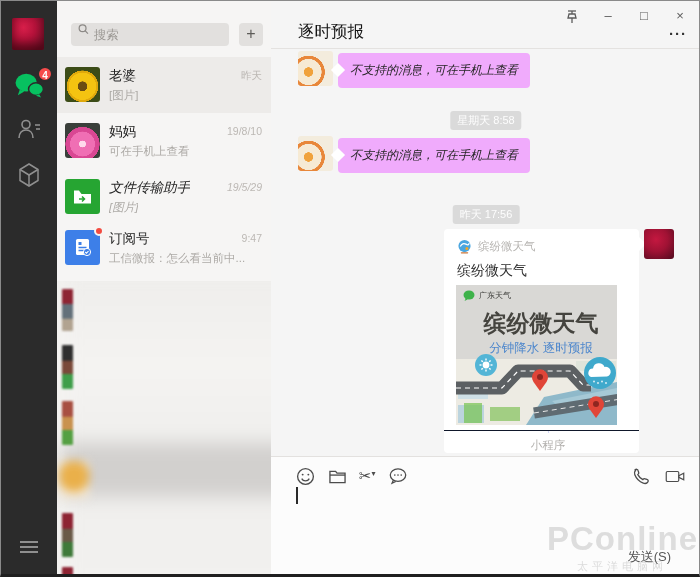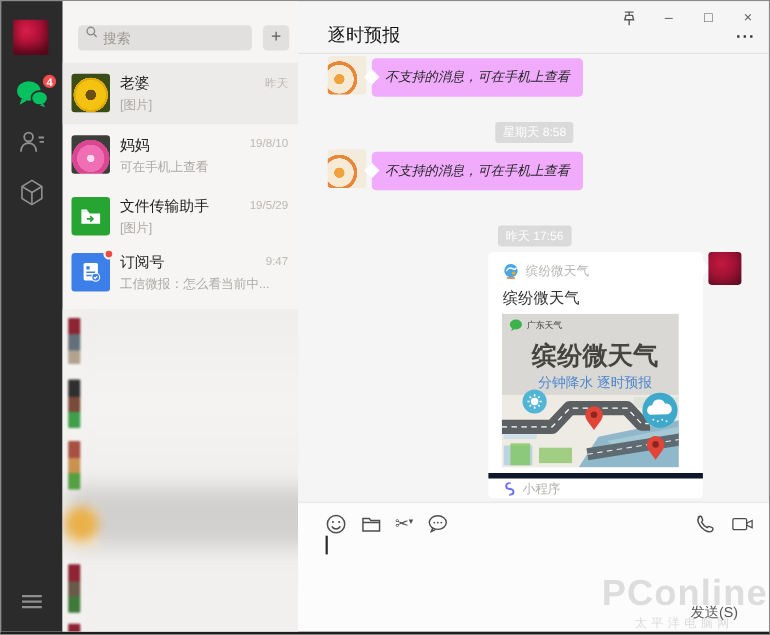--- a/index.html
+++ b/index.html
@@ -71,22 +71,22 @@
     background:#fff; transform:rotate(45deg); }
   .time-badge { position:absolute; left:50%; transform:translateX(-50%); background:#dadada; color:#fdfdfd;
     font-size:11px; padding:2px 7px; border-radius:3px; white-space:nowrap; }
 
   .card { position:absolute; left:173px; top:180px; width:195px; height:224px; background:#fff; border-radius:4px; cursor:pointer; }
   .card:after { content:""; position:absolute; right:-5px; top:10px; width:10px; height:10px; background:#fff; transform:rotate(45deg); }
   .card-src { position:absolute; left:13px; top:10px; display:flex; align-items:center; gap:6px;
     font-size:11.5px; color:#b6b4b1; }
   .card-title { position:absolute; left:13px; top:33px; font-size:14px; color:#2f2f2f; }
   .card-img { position:absolute; left:12px; top:56px; width:161px; height:140px; overflow:hidden; }
-  .card-footer { position:absolute; left:0; bottom:0; width:100%; height:23px; border-top:5px solid #0f172a;
-    display:flex; align-items:center; gap:5px; padding-left:13px; font-size:11.5px; color:#b3b1ae; }
+  .card-footer { position:absolute; left:0; bottom:0; width:100%; height:23px; border-top:1px solid #0f172a;
+    display:flex; align-items:center; gap:5px; padding-left:13px; font-size:11.5px; color:#b3b1ae;flex-direction:column; }
   .user-avatar { position:absolute; left:373px; top:180px; width:30px; height:30px; border-radius:3px;
     background: radial-gradient(circle at 40% 35%, #c41840 0%, #a01234 45%, #5e0c22 90%); }
 
   
   .composer { position:absolute; left:0; top:455px; width:100%; height:122px; background:#fcfcfc; border-top:1px solid #e3e1df; }
   .tools { position:absolute; left:24px; top:9px; display:flex; align-items:center; gap:12px; }
   .tools-right { position:absolute; right:16px; top:9px; display:flex; align-items:center; gap:15px; }
   .tool { width:20px; height:20px; display:flex; align-items:center; justify-content:center; cursor:pointer; color:#4c4c4c; }
   .scissor-wrap { display:flex; align-items:flex-start; cursor:pointer; color:#4c4c4c; }
   .scissor-glyph { font-size:15px; }
@@ -165,21 +165,21 @@
       <div class="cpreview">[图片]</div>
     </div>
 
     <div class="chat-item" style="top:112px;">
       <div class="cavatar av-lotus"></div>
       <div class="cname">妈妈</div>
       <div class="ctime">19/8/10</div>
       <div class="cpreview">可在手机上查看</div>
     </div>
 
-    <div class="chat-item" style="top:168px;">
+    <div class="chat-item" style="top:168px;font-style:italic;">
       <div class="cavatar av-filehelper">
         <svg width="19" height="16" viewBox="0 0 19 16">
           <path d="M1 3 h6 l1.5 2 H18 v9.5 H1 Z" fill="#fff"></path>
           <path d="M1 3 v-1.5 h5 l1 1.5 Z" fill="#fff"></path>
           <path d="M6 10 h5 M9 7.5 L11.5 10 L9 12.5" stroke="#26a532" stroke-width="1.5" fill="none"></path>
         </svg>
       </div>
       <div class="cname">文件传输助手</div>
       <div class="ctime">19/5/29</div>
       <div class="cpreview">[图片]</div>

